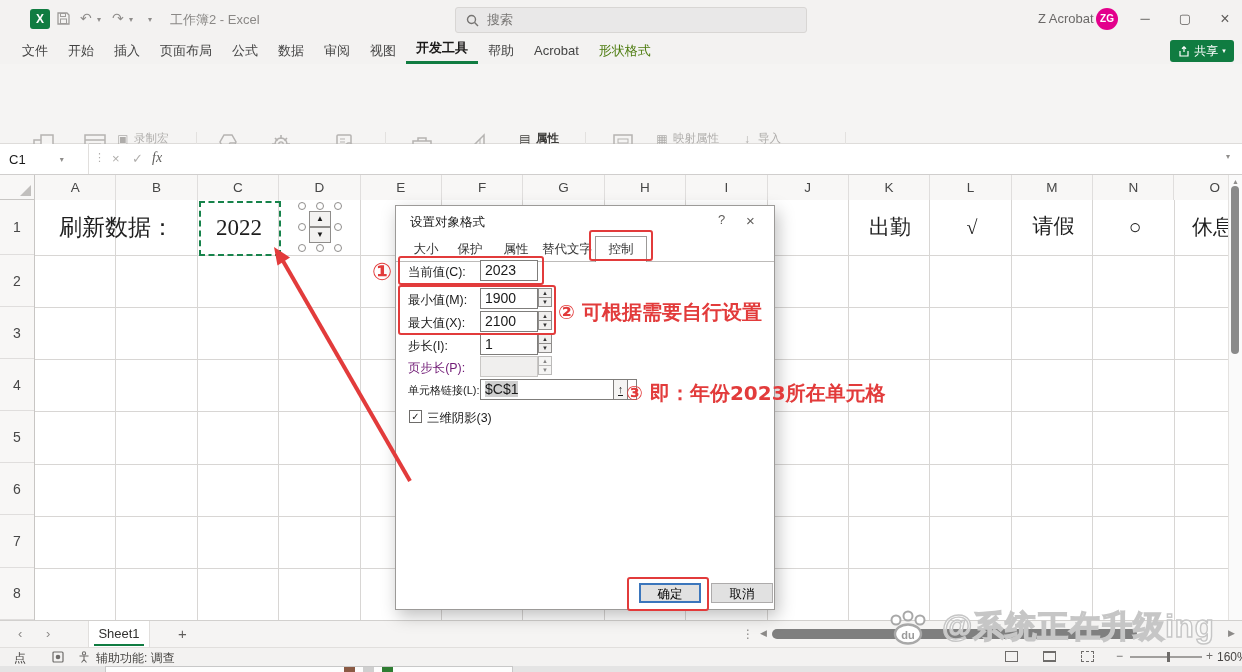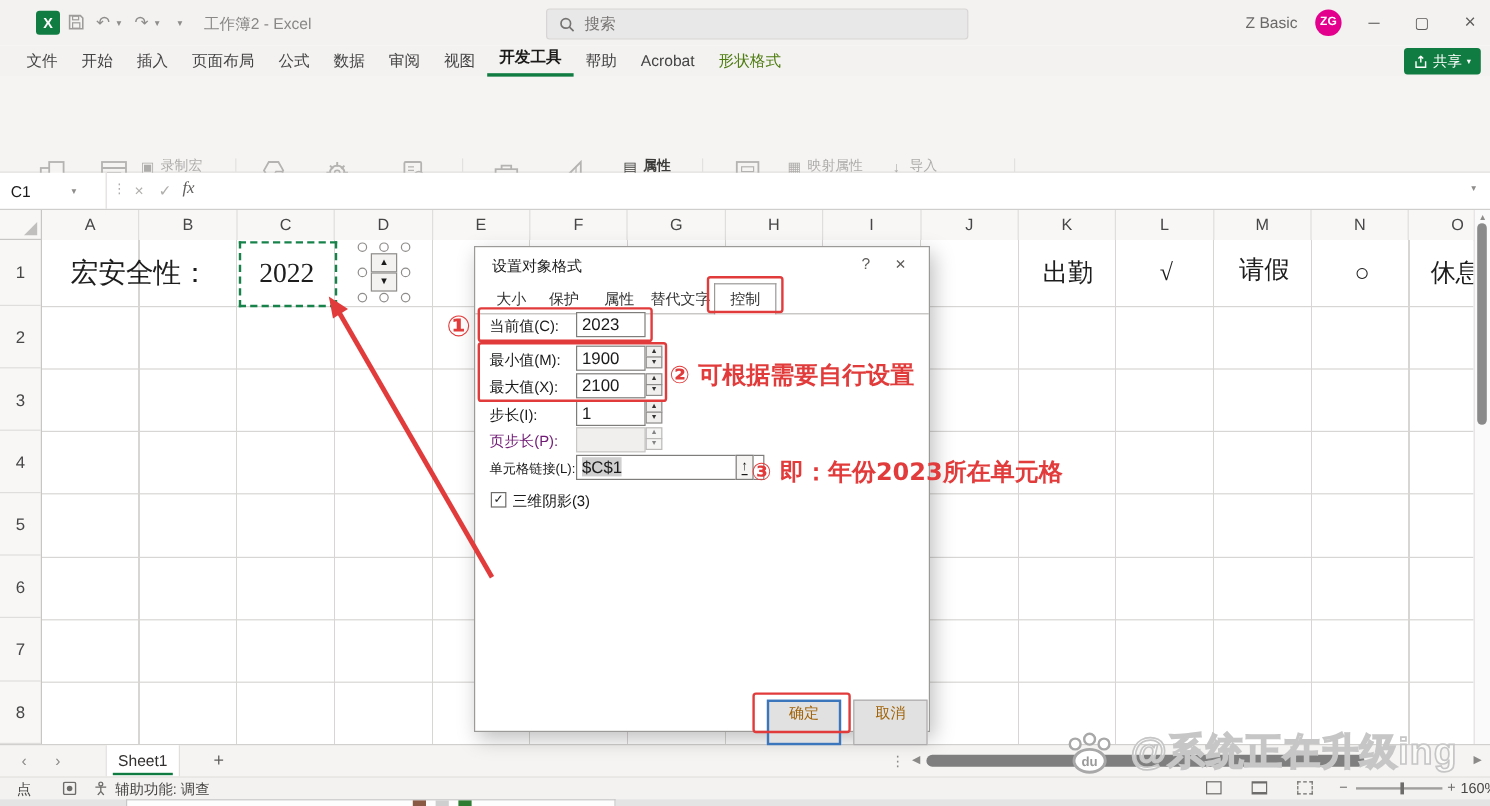--- a/index.html
+++ b/index.html
@@ -72,22 +72,22 @@
   .dtab{position:absolute;top:32px;height:23px;line-height:23px;text-align:center;font-size:12.5px;color:#333;}
   .dtab.active{top:30px;height:26px;line-height:25px;background:#fff;border:1px solid #9c9a98;border-bottom:none;z-index:2;}
   .dlabel{position:absolute;left:12px;font-size:12.4px;color:#1a1a1a;}
   .dinput{position:absolute;left:84px;width:58px;height:21px;border:1px solid #7f7d7b;background:#fff;
           font-size:14px;line-height:19px;padding-left:4px;}
   .dspin{position:absolute;left:142px;width:14px;height:21px;}
   .dspin span{display:block;height:10px;border:1px solid #8f8d8b;background:#f0efee;font-size:6px;line-height:8px;
               text-align:center;color:#333;}
   .dspin span:last-child{margin-top:-1px;}
   .redbox{position:absolute;border:2px solid #e23b3b;border-radius:3px;z-index:5;}
-  .dbtn{position:absolute;top:377px;width:62px;height:38px;background:#e1e1e1;border:1px solid #adabab;
-        text-align:center;line-height:20px;font-size:12.5px;color:#a16207;}
+  .dbtn{position:absolute;top:377px;width:62px;height:20px;background:#e1e1e1;border:1px solid #adabab;
+        text-align:center;line-height:20px;font-size:12.5px;color:#000000;}
   .dbtn.focus{border:2px solid #3b76bc;line-height:18px;}
   
   .ann{position:absolute;color:#e23b3b;font-weight:bold;font-family:"DejaVu Sans",sans-serif;z-index:12;white-space:nowrap;}
   
   .sheetbar{left:0;top:620px;width:1242px;height:27px;background:#f5f4f3;border-top:1px solid #d2d0ce;box-sizing:border-box;}
   .stab{position:absolute;left:88px;top:0px;width:60px;height:26px;text-align:center;line-height:26px;
         font-size:13px;color:#323130;background:#fff;border-right:1px solid #e1dfdd;border-left:1px solid #e1dfdd;}
   .stab:after{content:"";position:absolute;left:5px;right:5px;bottom:1px;height:2px;background:#107c41;}
   .sgrey{color:#8c8a88;}
   .hthumb{left:772px;top:629px;width:365px;height:10px;background:#7f7f7f;border-radius:5px;}
@@ -124,21 +124,21 @@
     <span class="abs doc-title" style="left:170px;top:11px;">工作簿2 - Excel</span>
     <div class="abs searchbox">
       <span>
         <svg width="13" height="13" viewBox="0 0 13 13">
             <circle cx="5.5" cy="5.5" r="4" fill="none" stroke="#767472" stroke-width="1.4"></circle>
             <line x1="8.6" y1="8.6" x2="12" y2="12" stroke="#767472" stroke-width="1.4"></line>
           </svg>
       </span>
       <span>搜索</span>
     </div>
-    <span class="abs username" style="left:1038px;top:11px;">Z Basic</span>
+    <span class="abs username" style="left:1038px;top:11px;">Z Acrobat</span>
     <div class="abs avatar" style="left:1096px;top:8px;">ZG</div>
     <span class="abs winbtn" style="left:1130px;top:11px;">─</span>
     <span class="abs winbtn" style="left:1170px;top:11px;">▢</span>
     <span class="abs winbtn" style="left:1210px;top:10px;font-size:16px;">×</span>
   </div>
 
   <div class="abs tabrow">
     <span class="rtab">文件</span>
     <span class="rtab">开始</span>
     <span class="rtab">插入</span>
@@ -348,21 +348,21 @@
 
   <div class="abs sheet">
     <div class="hline" style="top:55px;"></div>
     <div class="hline" style="top:107px;"></div>
     <div class="hline" style="top:159px;"></div>
     <div class="hline" style="top:211px;"></div>
     <div class="hline" style="top:264px;"></div>
     <div class="hline" style="top:316px;"></div>
     <div class="hline" style="top:368px;"></div>
 
-    <div class="cellv" style="left:0;top:0;width:163px;height:55px;line-height:55px;font-size:23px;">宏安全性：</div>
+    <div class="cellv" style="left:0;top:0;width:163px;height:55px;line-height:55px;font-size:23px;">刷新数据：</div>
     <div class="cellv" style="left:163px;top:0;width:82px;height:55px;line-height:55px;font-size:23px;">2022</div>
     <div class="ants" style="left:164px;top:1px;width:78px;height:51px;"></div>
 
     <div>
       <div class="spinbody" style="left:274px;top:11px;"><span>▲</span></div>
       <div class="spinbody" style="left:274px;top:27px;"><span>▼</span></div>
       <div class="handle" style="left:263px;top:2px;"></div>
       <div class="handle" style="left:281px;top:2px;"></div>
       <div class="handle" style="left:299px;top:2px;"></div>
       <div class="handle" style="left:263px;top:23px;"></div>

